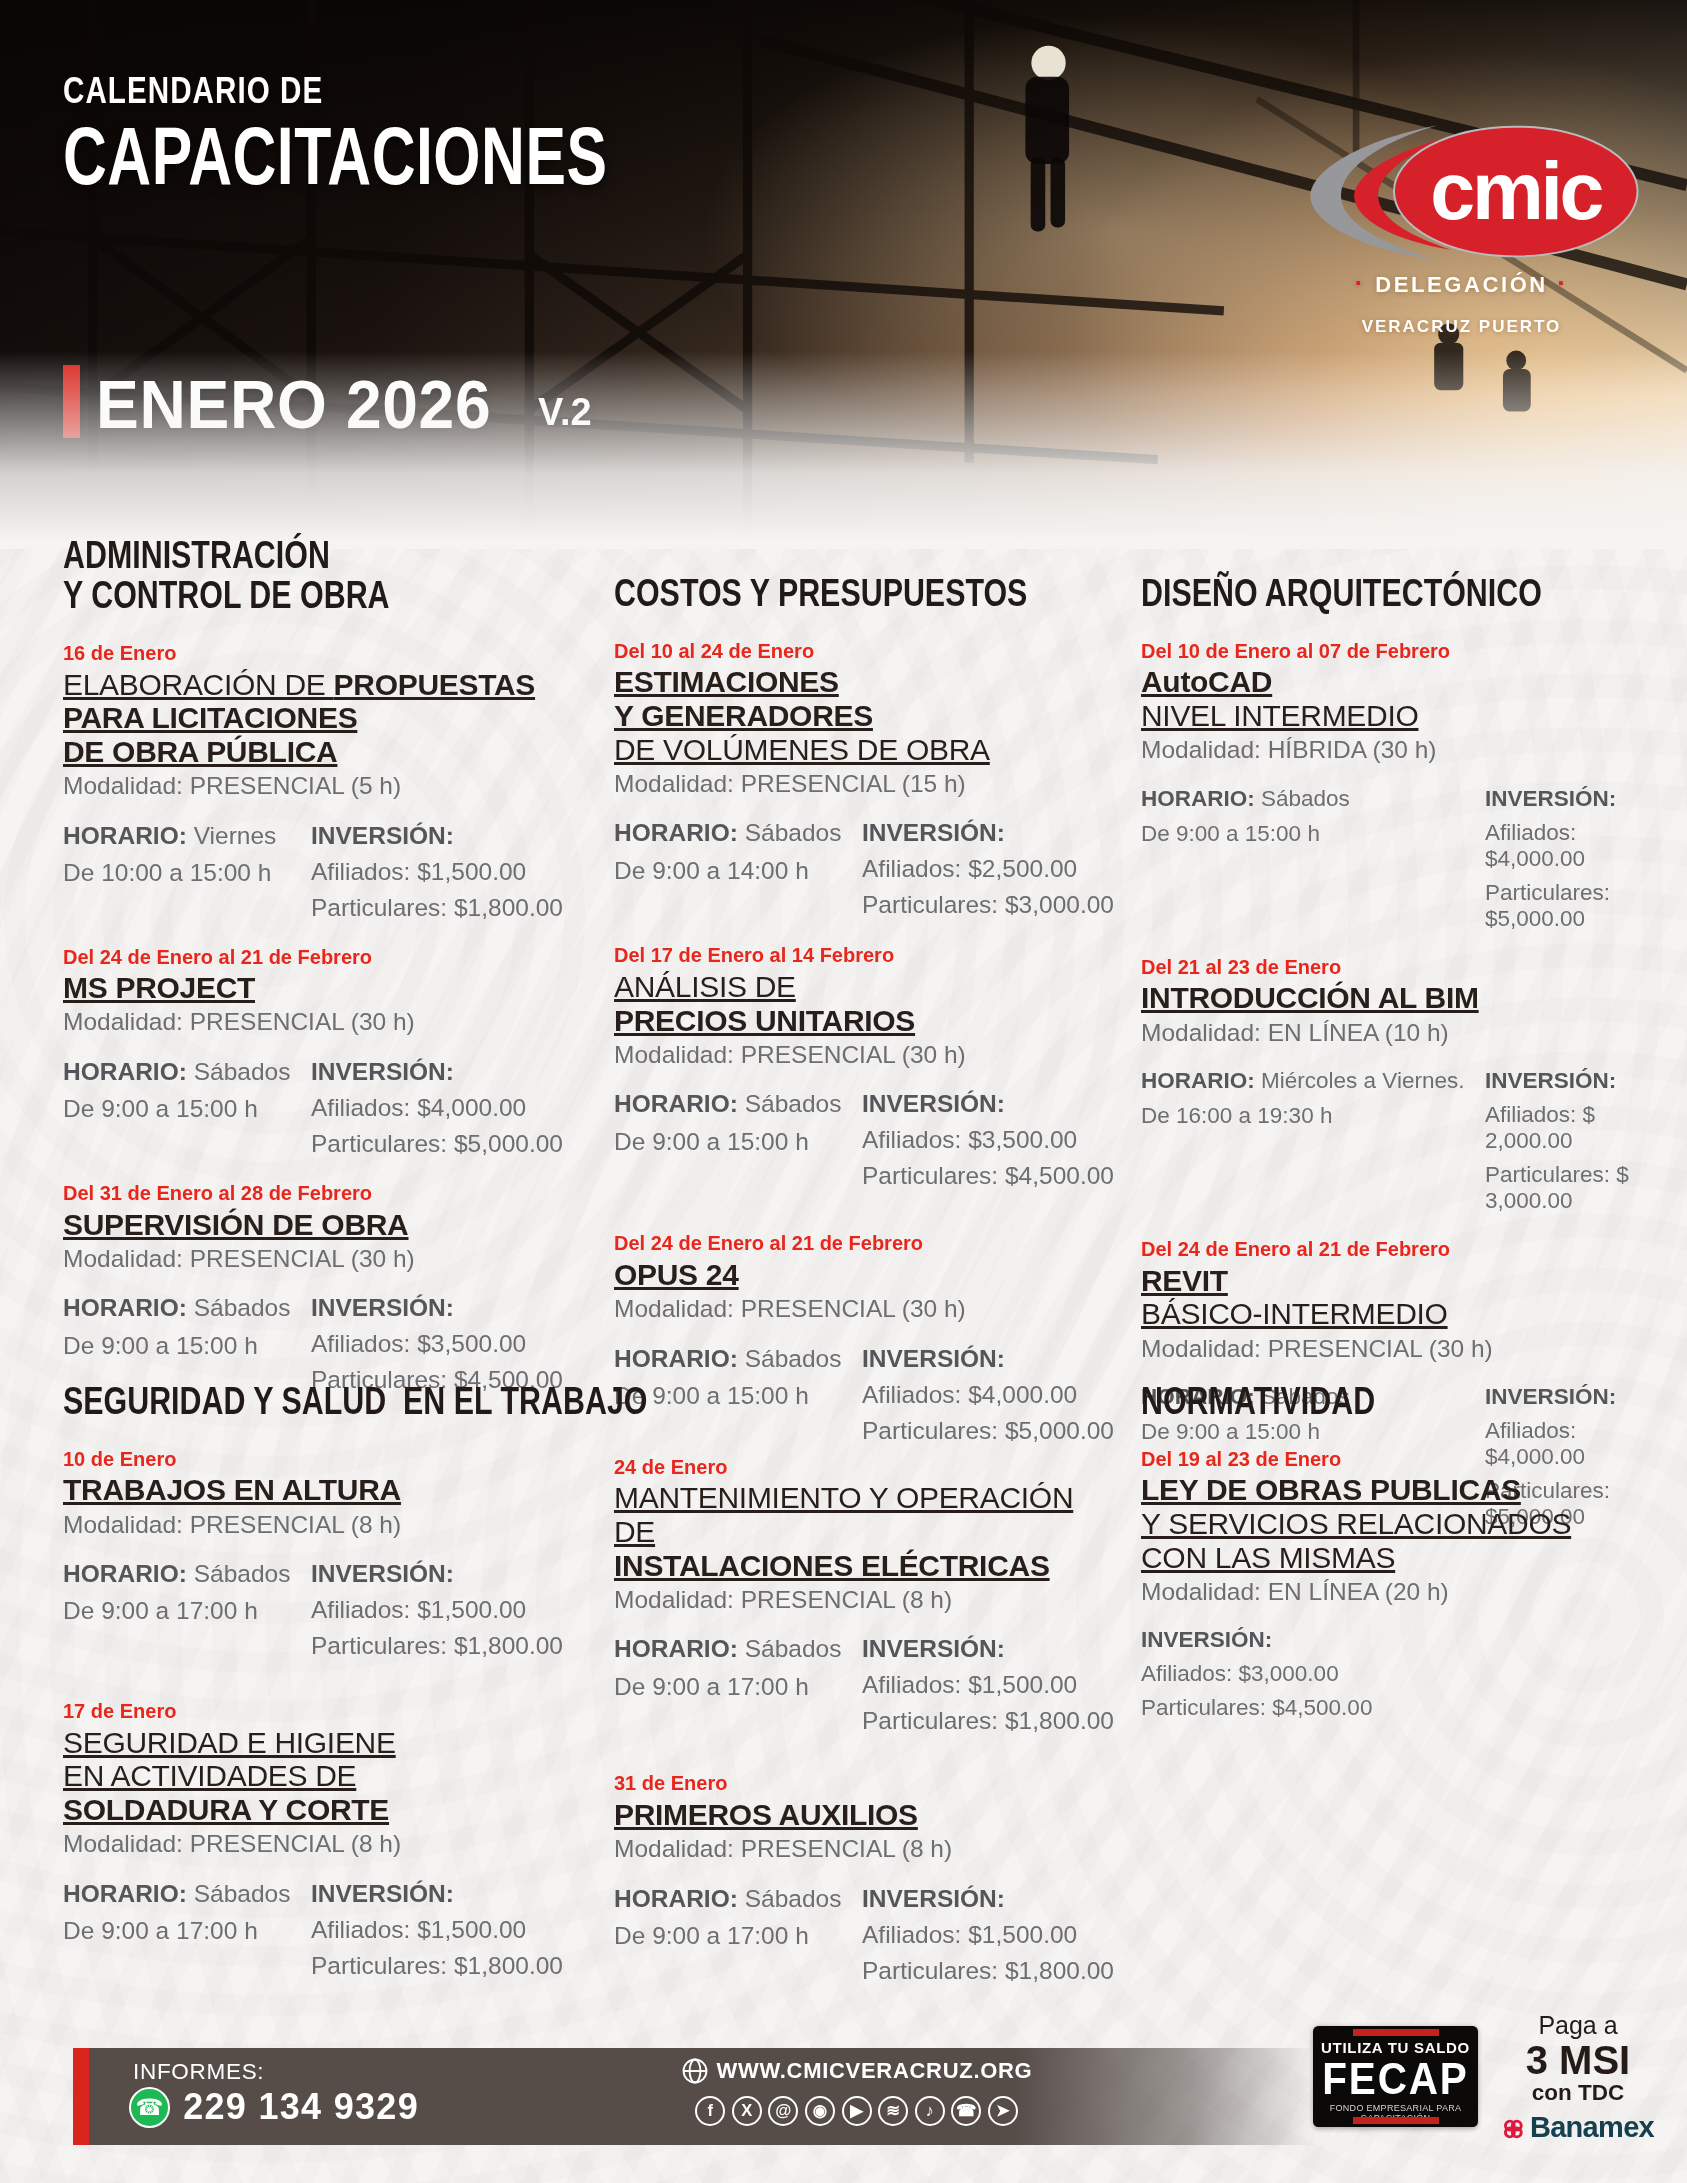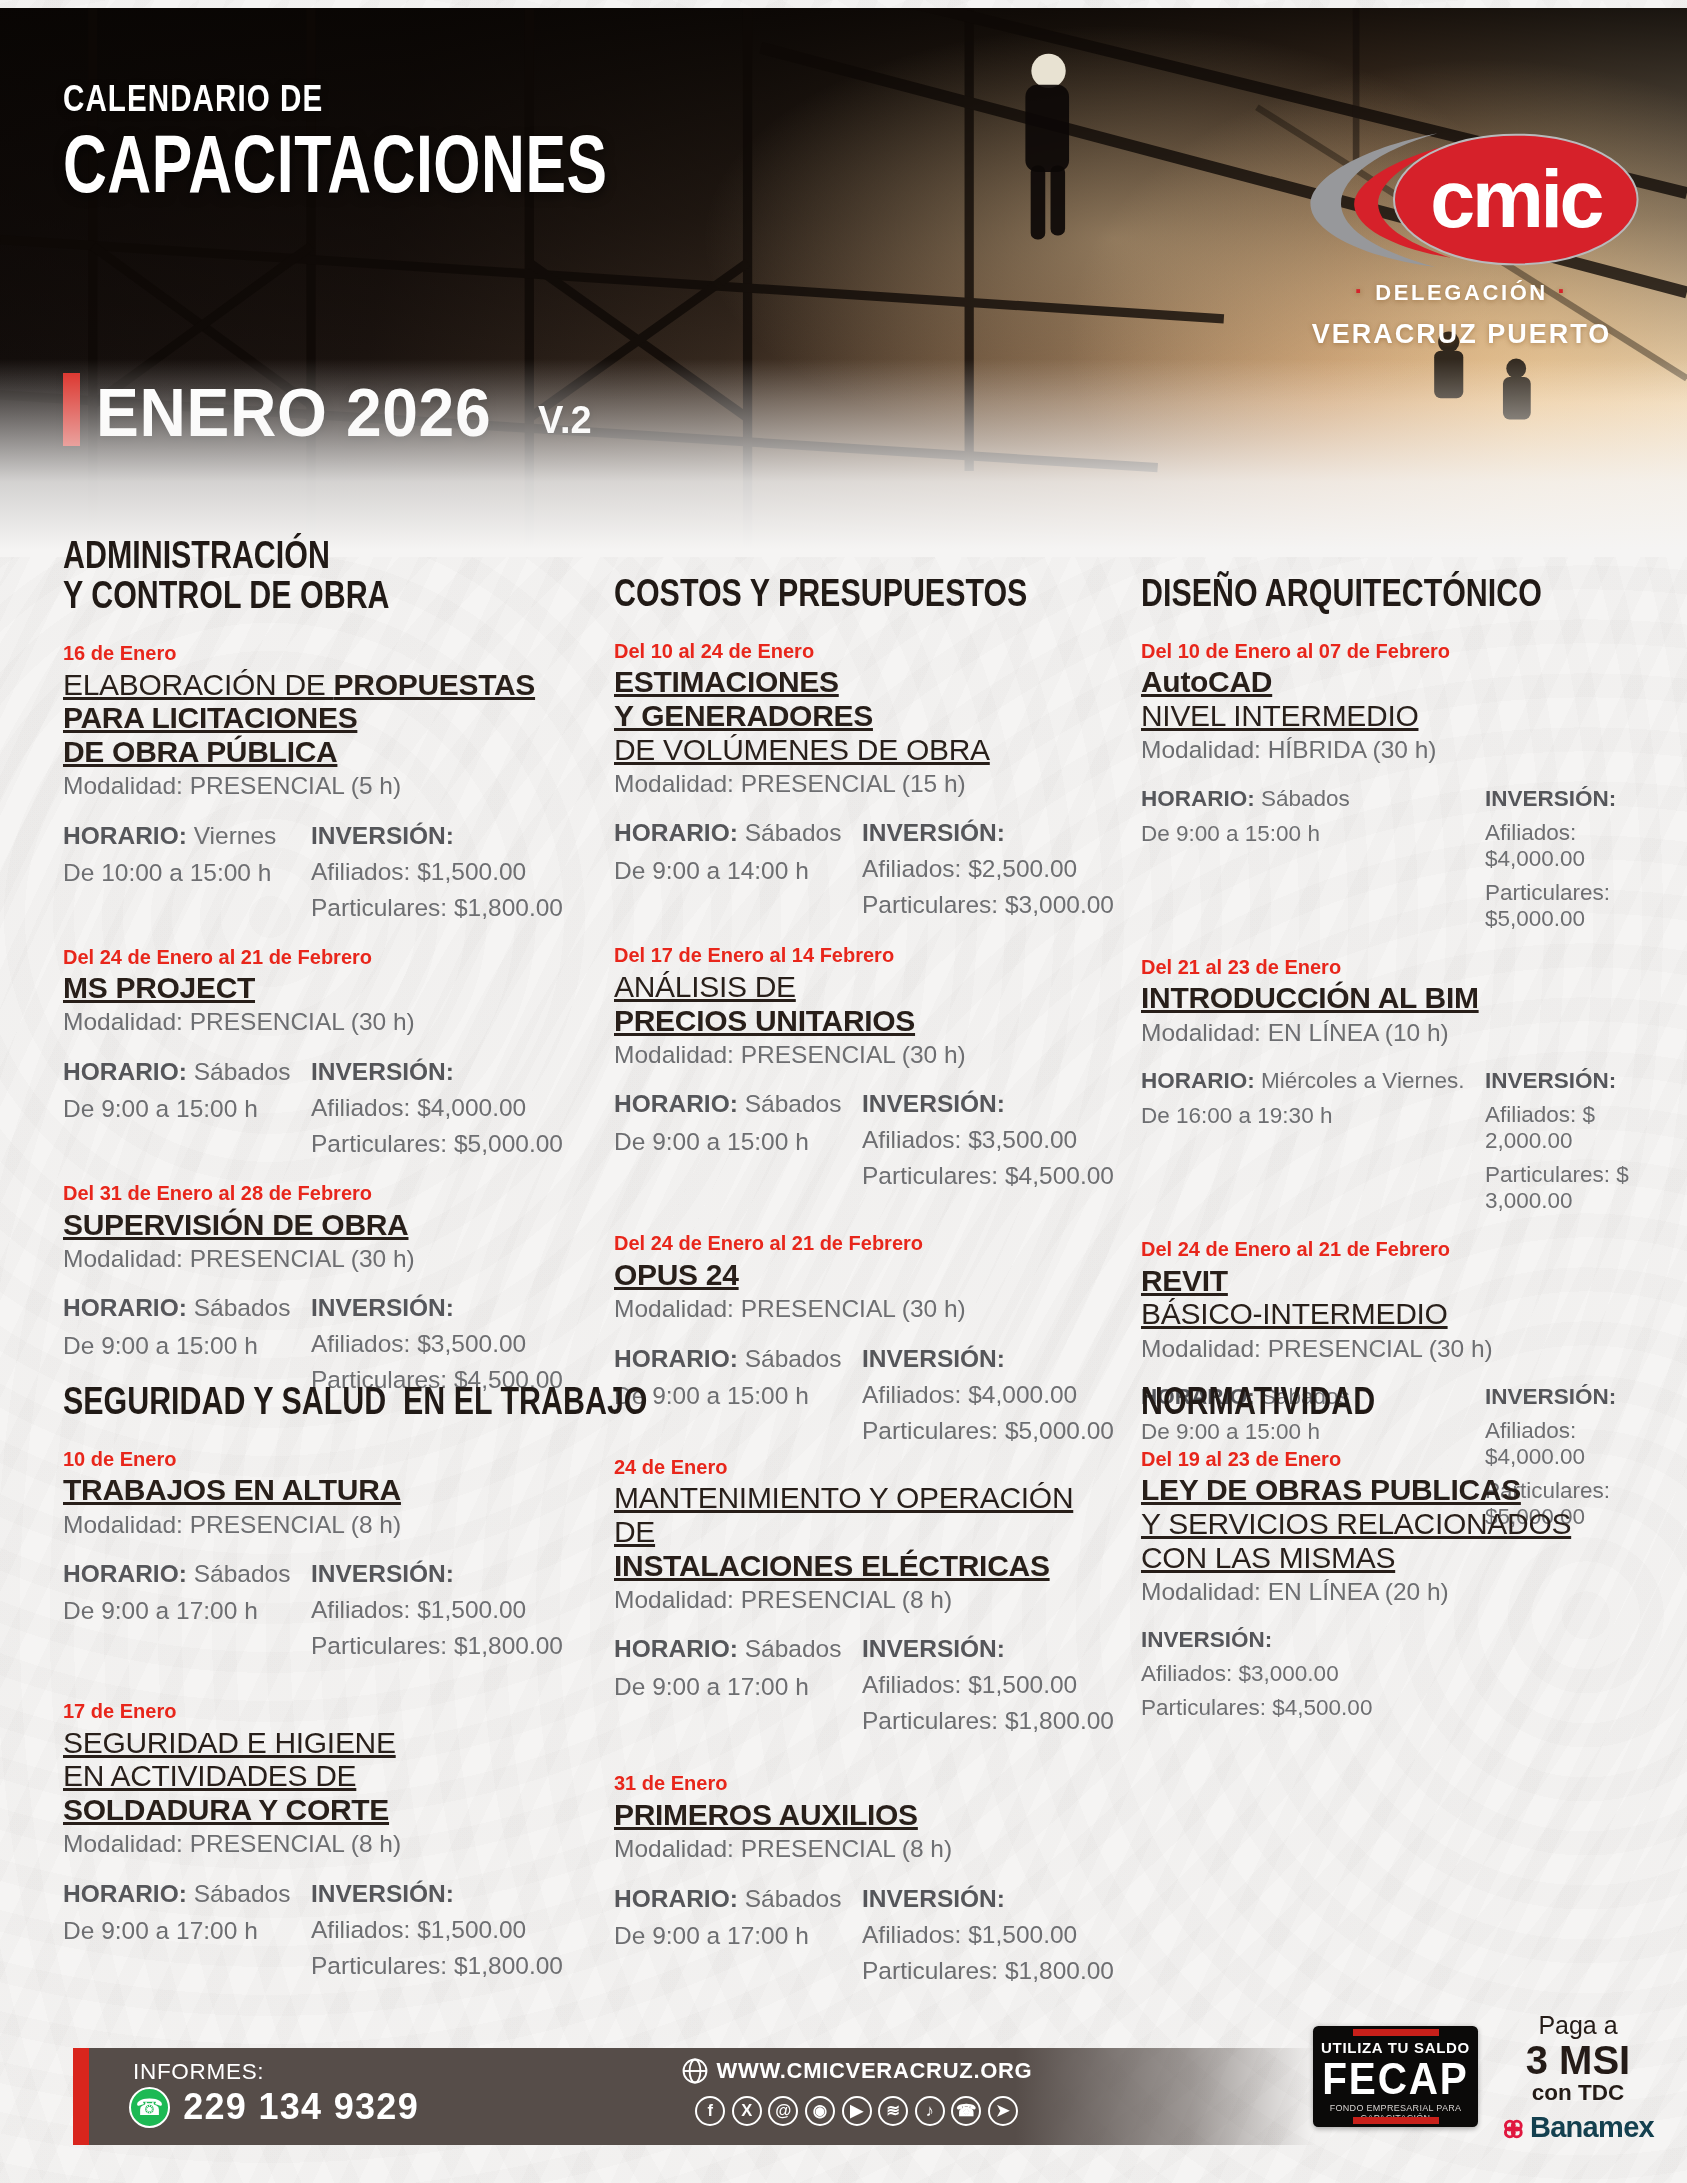--- a/index.html
+++ b/index.html
@@ -4,21 +4,21 @@
 <style>
   html,body{margin:0;padding:0;background:#cfcdcb;}
   .page{position:relative;width:1687px;height:2183px;overflow:hidden;
         font-family:"Liberation Sans", sans-serif;color:#281f1a;
         background:
           repeating-linear-gradient(115deg, rgba(40,30,25,0.014) 0 17px, rgba(0,0,0,0) 17px 41px),
           repeating-radial-gradient(circle at 16% 42%, rgba(40,30,25,0.016) 0 21px, rgba(0,0,0,0) 21px 49px),
           repeating-radial-gradient(circle at 94% 74%, rgba(40,30,25,0.016) 0 24px, rgba(0,0,0,0) 24px 54px),
           #f5f4f3;}
   
-  .hero{position:absolute;left:0;top:8px;width:1687px;height:549px;
+  .hero{position:absolute;left:0;top:0;width:1687px;height:549px;
         background:
           radial-gradient(ellipse 662px 344px at 66% 42%, rgba(255,224,176,0.38), rgba(255,224,176,0) 62%),
           radial-gradient(ellipse 595px 397px at 88% 60%, rgba(247,206,150,0.55), rgba(247,206,150,0) 70%),
           linear-gradient(to bottom, rgba(8,5,3,0.92) 0%, rgba(10,6,4,0.55) 38%, rgba(10,6,4,0.0) 72%),
           linear-gradient(100deg, #120d0b 0%, #1d1511 24%, #3b2d22 44%, #7a5c41 62%, #c2946a 78%, #e9c99e 90%, #f2dcba 100%);}
   .hero::after{content:"";position:absolute;left:0;bottom:0;width:100%;height:198px;
         background:linear-gradient(to bottom, rgba(245,244,243,0) 0%, rgba(245,244,243,0.85) 62%, #f5f4f3 96%);}
   .scaffold{position:absolute;left:0;top:0;}
   .hero-title{position:absolute;left:63px;top:70px;color:#fff;}
   .hero-title .l1{font-size:37px;font-weight:bold;letter-spacing:1.3px;transform:scaleX(0.8);transform-origin:left;
@@ -28,21 +28,21 @@
   .month-row{position:absolute;left:63px;top:365px;display:flex;align-items:flex-end;color:#fff;}
   .month-bar{width:17px;height:73px;background:#d9251d;box-shadow:0 1.3px 6.6px rgba(0,0,0,0.4);}
   .month-text{font-size:69px;font-weight:bold;line-height:0.95;margin-left:16px;letter-spacing:0.7px;
         transform:scaleX(0.93);transform-origin:left bottom;text-shadow:0 2.6px 9.3px rgba(0,0,0,0.55);}
   .month-ver{font-size:38px;font-weight:bold;margin-left:17px;padding-bottom:4px;text-shadow:0 2px 6.6px rgba(0,0,0,0.5);}
   
   .logo{position:absolute;left:1280px;top:124px;width:363px;text-align:center;}
   .logo-sub{margin-top:2.6px;color:#fff;font-weight:bold;font-size:22px;letter-spacing:2.6px;
             text-shadow:0 1.3px 5.3px rgba(120,70,20,0.45);}
   .logo-sub .dot{color:#d6212a;margin:0 9.3px;font-size:26.5px;}
-  .logo-loc{color:#fff;font-weight:bold;font-size:27px;letter-spacing:2px;margin-top:12px;
+  .logo-loc{color:#fff;font-weight:bold;font-size:17px;letter-spacing:2px;margin-top:18px;
             text-shadow:0 1.3px 5.3px rgba(120,70,20,0.45);}
   
   .sec{position:absolute;}
   #secA{left:63px;top:535px;width:516px;}
   #secB{left:614px;top:573px;width:509px;}
   #secC{left:1141px;top:573px;width:523px;}
   #secD{left:63px;top:1381px;width:1072px;}
   #secE{left:1141px;top:1381px;width:523px;}
   .sec-title{margin:0 0 26.5px 0;font-size:38px;font-weight:bold;color:#211a16;line-height:1.06;
              transform:scaleX(0.8);transform-origin:left top;letter-spacing:0;}

